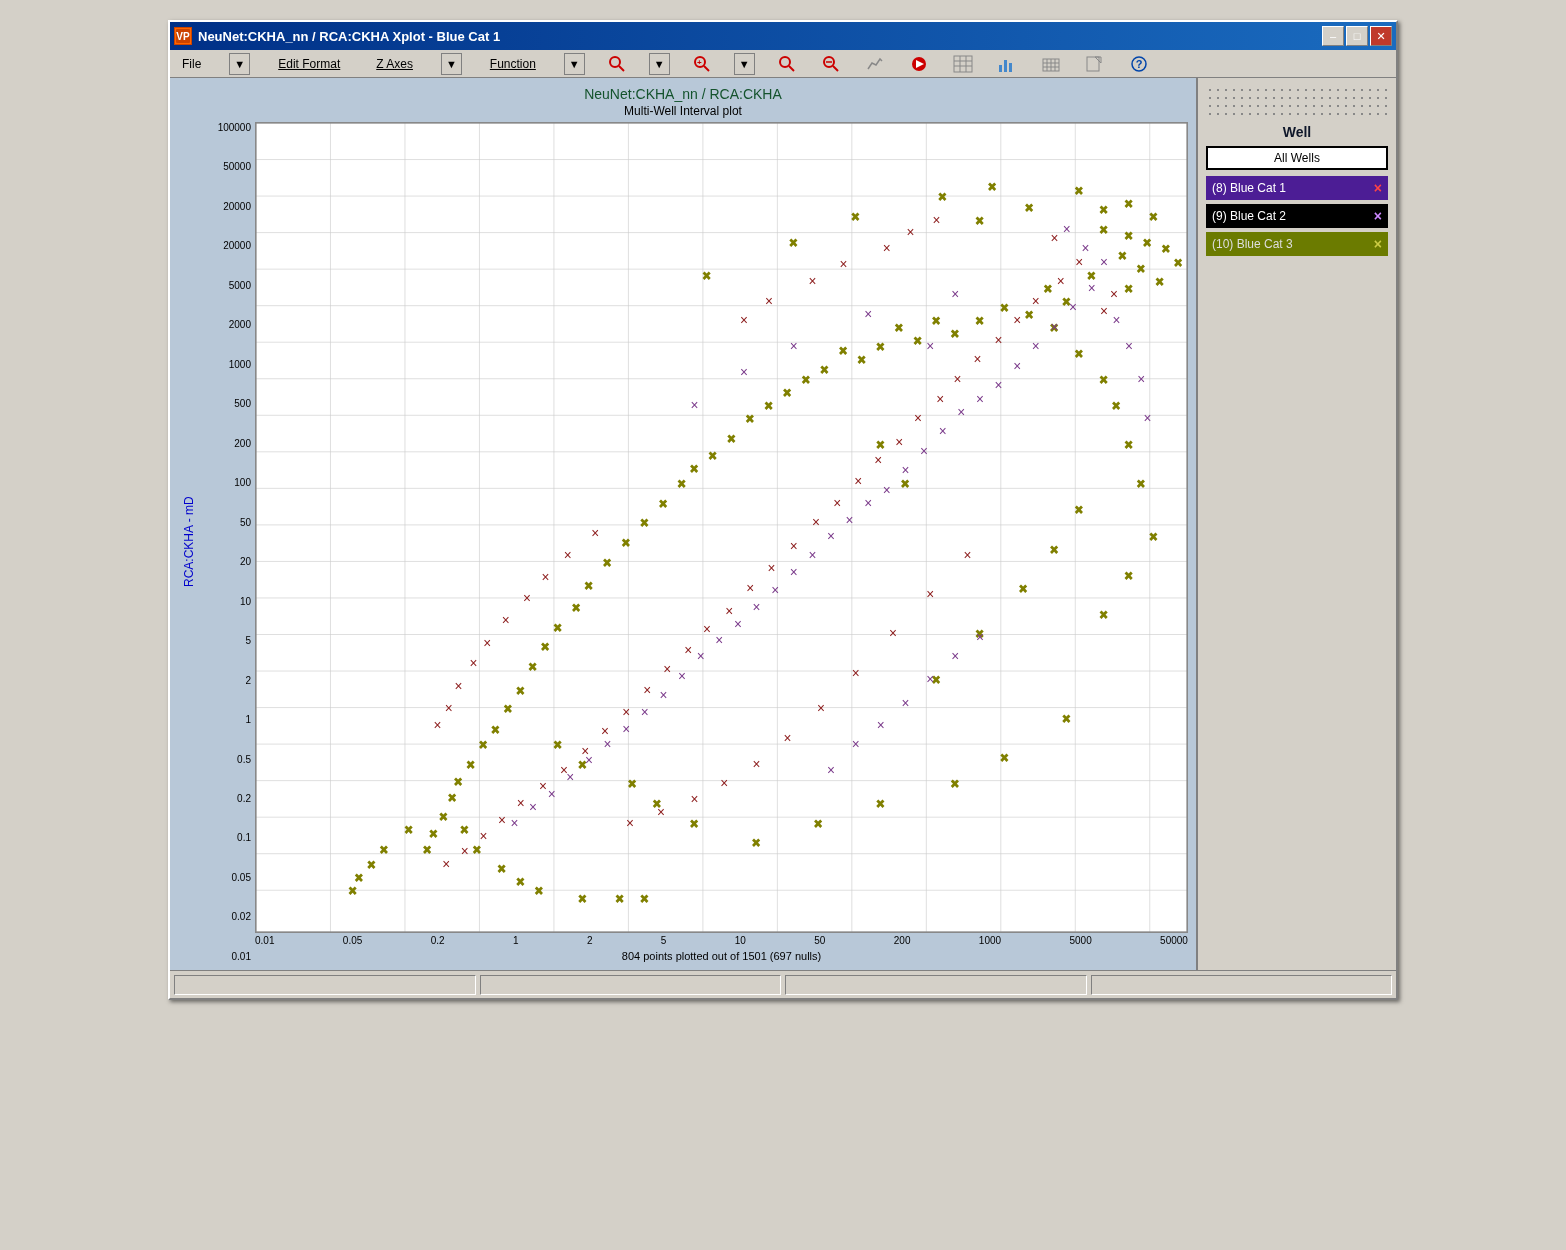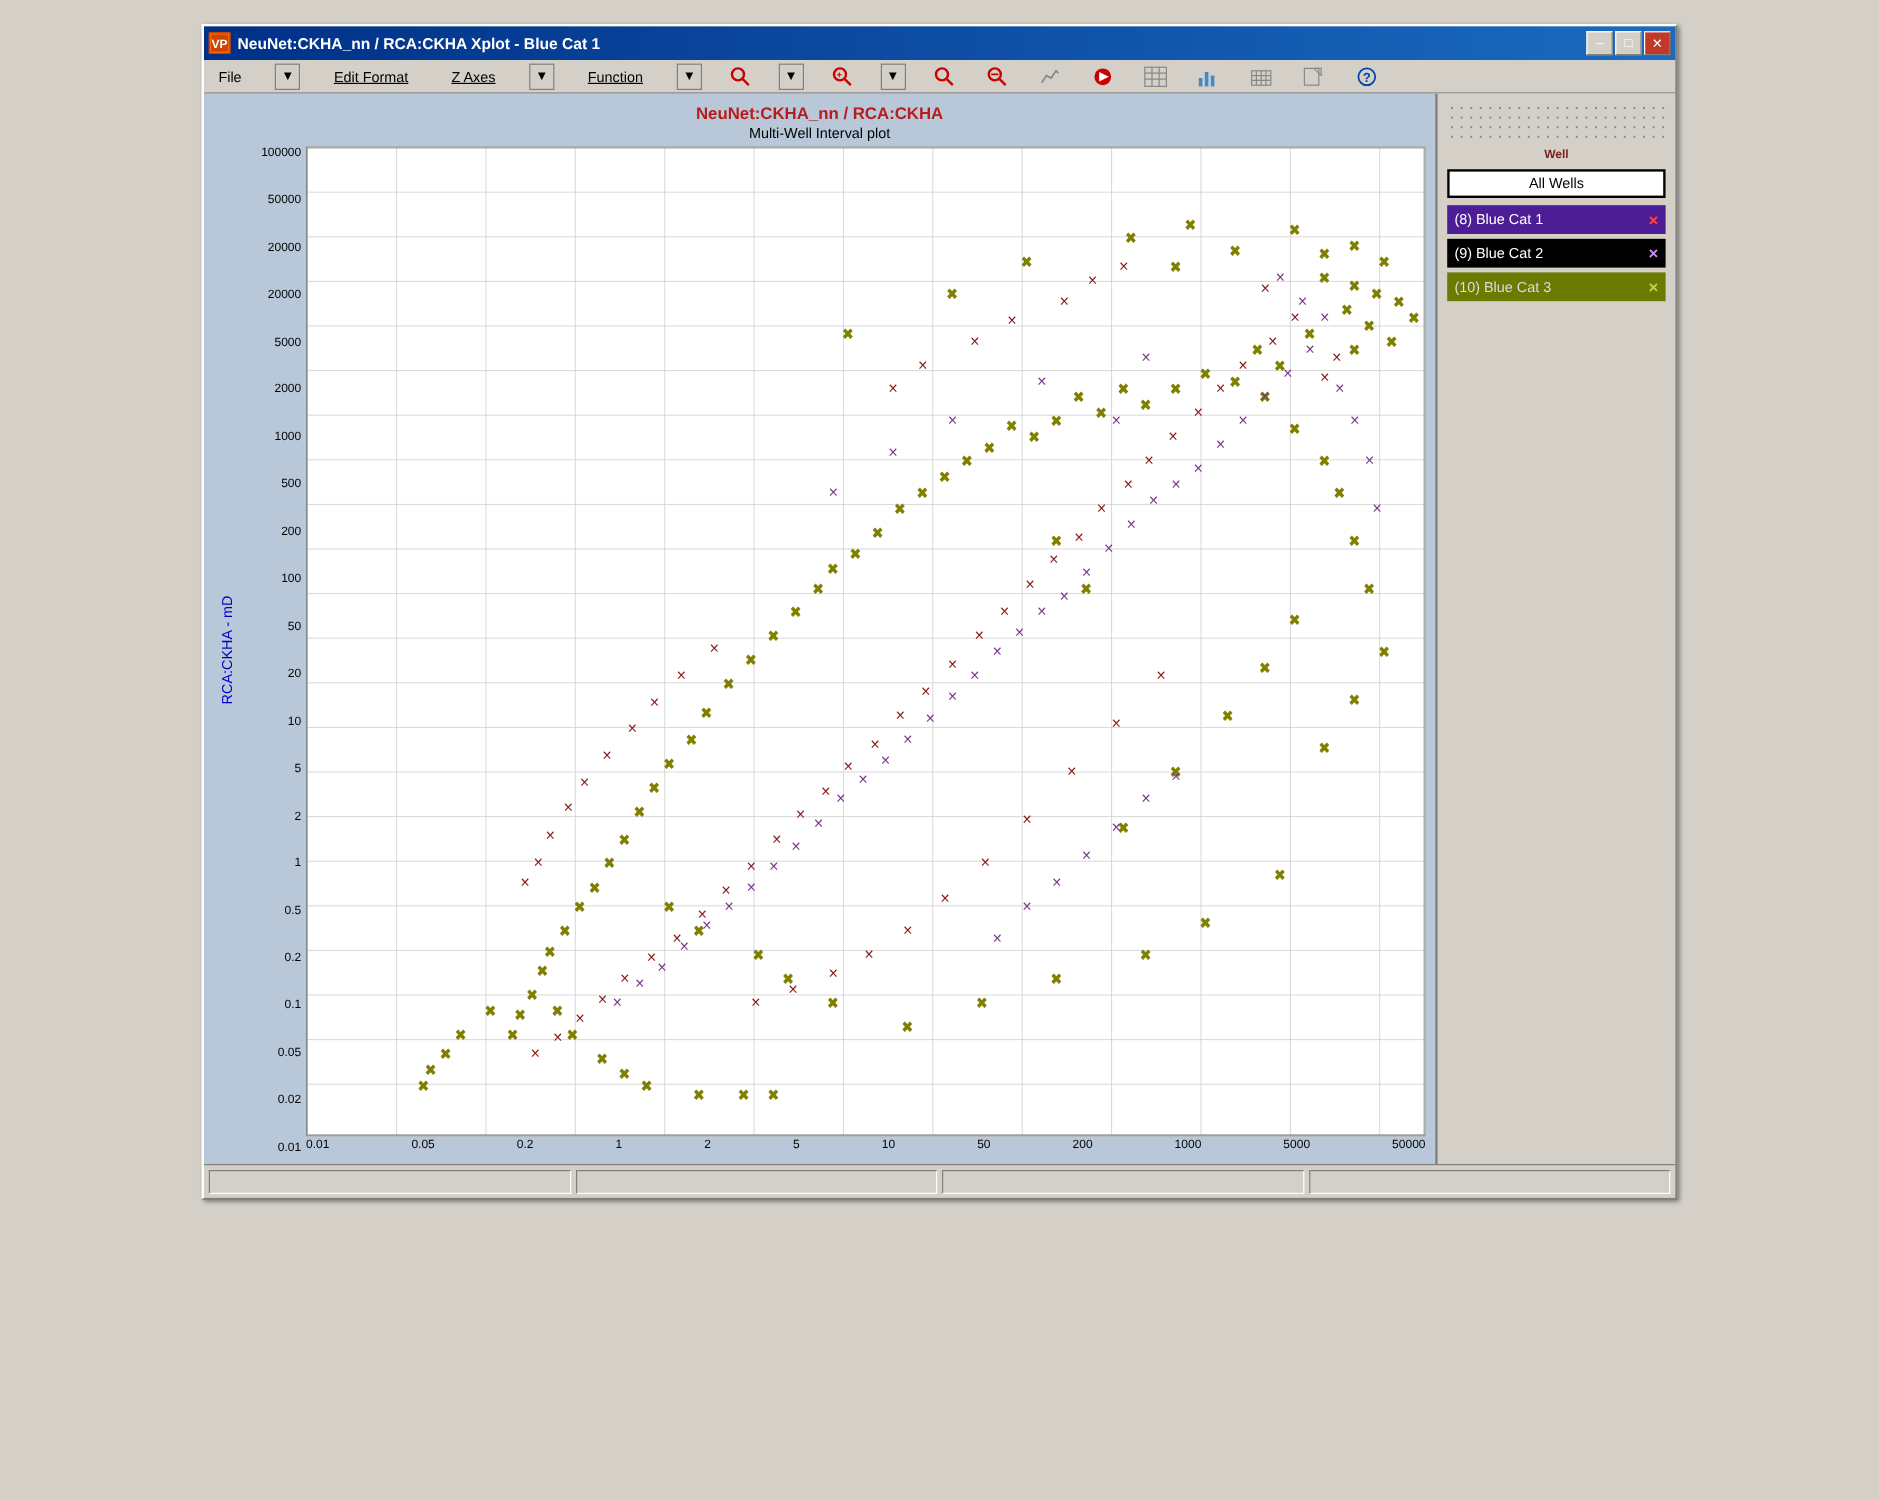--- a/index.html
+++ b/index.html
@@ -124,23 +124,23 @@
     .chart-area {
       flex: 1;
       padding: 8px;
       display: flex;
       flex-direction: column;
       align-items: center;
     }
 
     .chart-title {
       text-align: right;
-      color: #b91c1c;
+      color: #14532d;
       font-size: 14px;
-      font-weight: bold;
+      font-weight: normal;
       margin-bottom: 2px;
     }
 
     .chart-subtitle {
       text-align: center;
       color: #000;
       font-size: 12px;
       margin-bottom: 4px;
     }
 
@@ -226,24 +226,24 @@
 
     .sidebar-dotted {
       background-image: radial-gradient(circle, #888 1px, transparent 1px);
       background-size: 8px 8px;
       height: 30px;
       margin-bottom: 8px;
     }
 
     .well-header {
       text-align: center;
-      font-size: 10px;
+      font-size: 14px;
       font-weight: bold;
       margin-bottom: 6px;
-      color: #7f1d1d;
+      color: #0f172a;
     }
 
     .well-all {
       background: white;
       border: 2px solid #000;
       text-align: center;
       padding: 3px;
       font-size: 12px;
       margin-bottom: 6px;
       cursor: pointer;
@@ -726,20 +726,21 @@
             <span>2</span>
             <span>5</span>
             <span>10</span>
             <span>50</span>
             <span>200</span>
             <span>1000</span>
             <span>5000</span>
             <span>50000</span>
           </div>
 
+          <div class="chart-note">804 points plotted out of 1501 (697 nulls)</div>
         </div>
       </div>
     </div>
 
     <div class="sidebar">
       <div class="sidebar-dotted"></div>
       <div class="well-header">Well</div>
       <div class="well-all">All Wells</div>
 
       <div class="well-item well-1">

